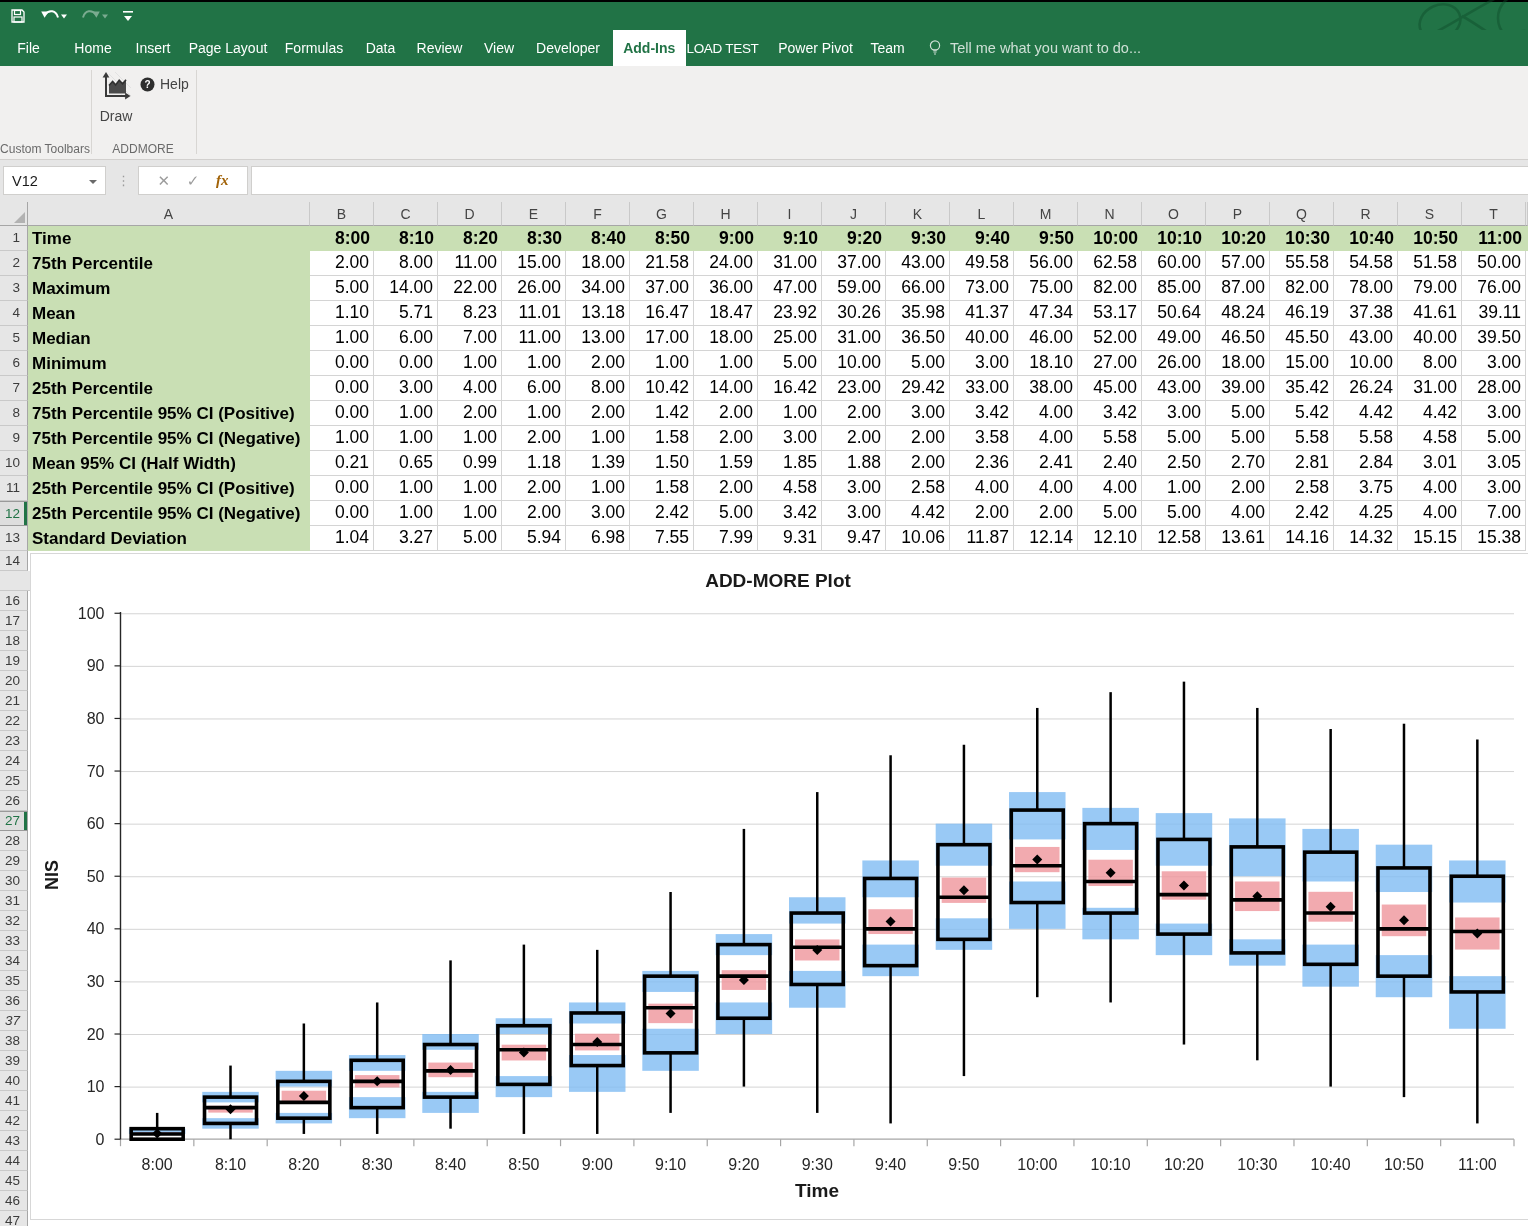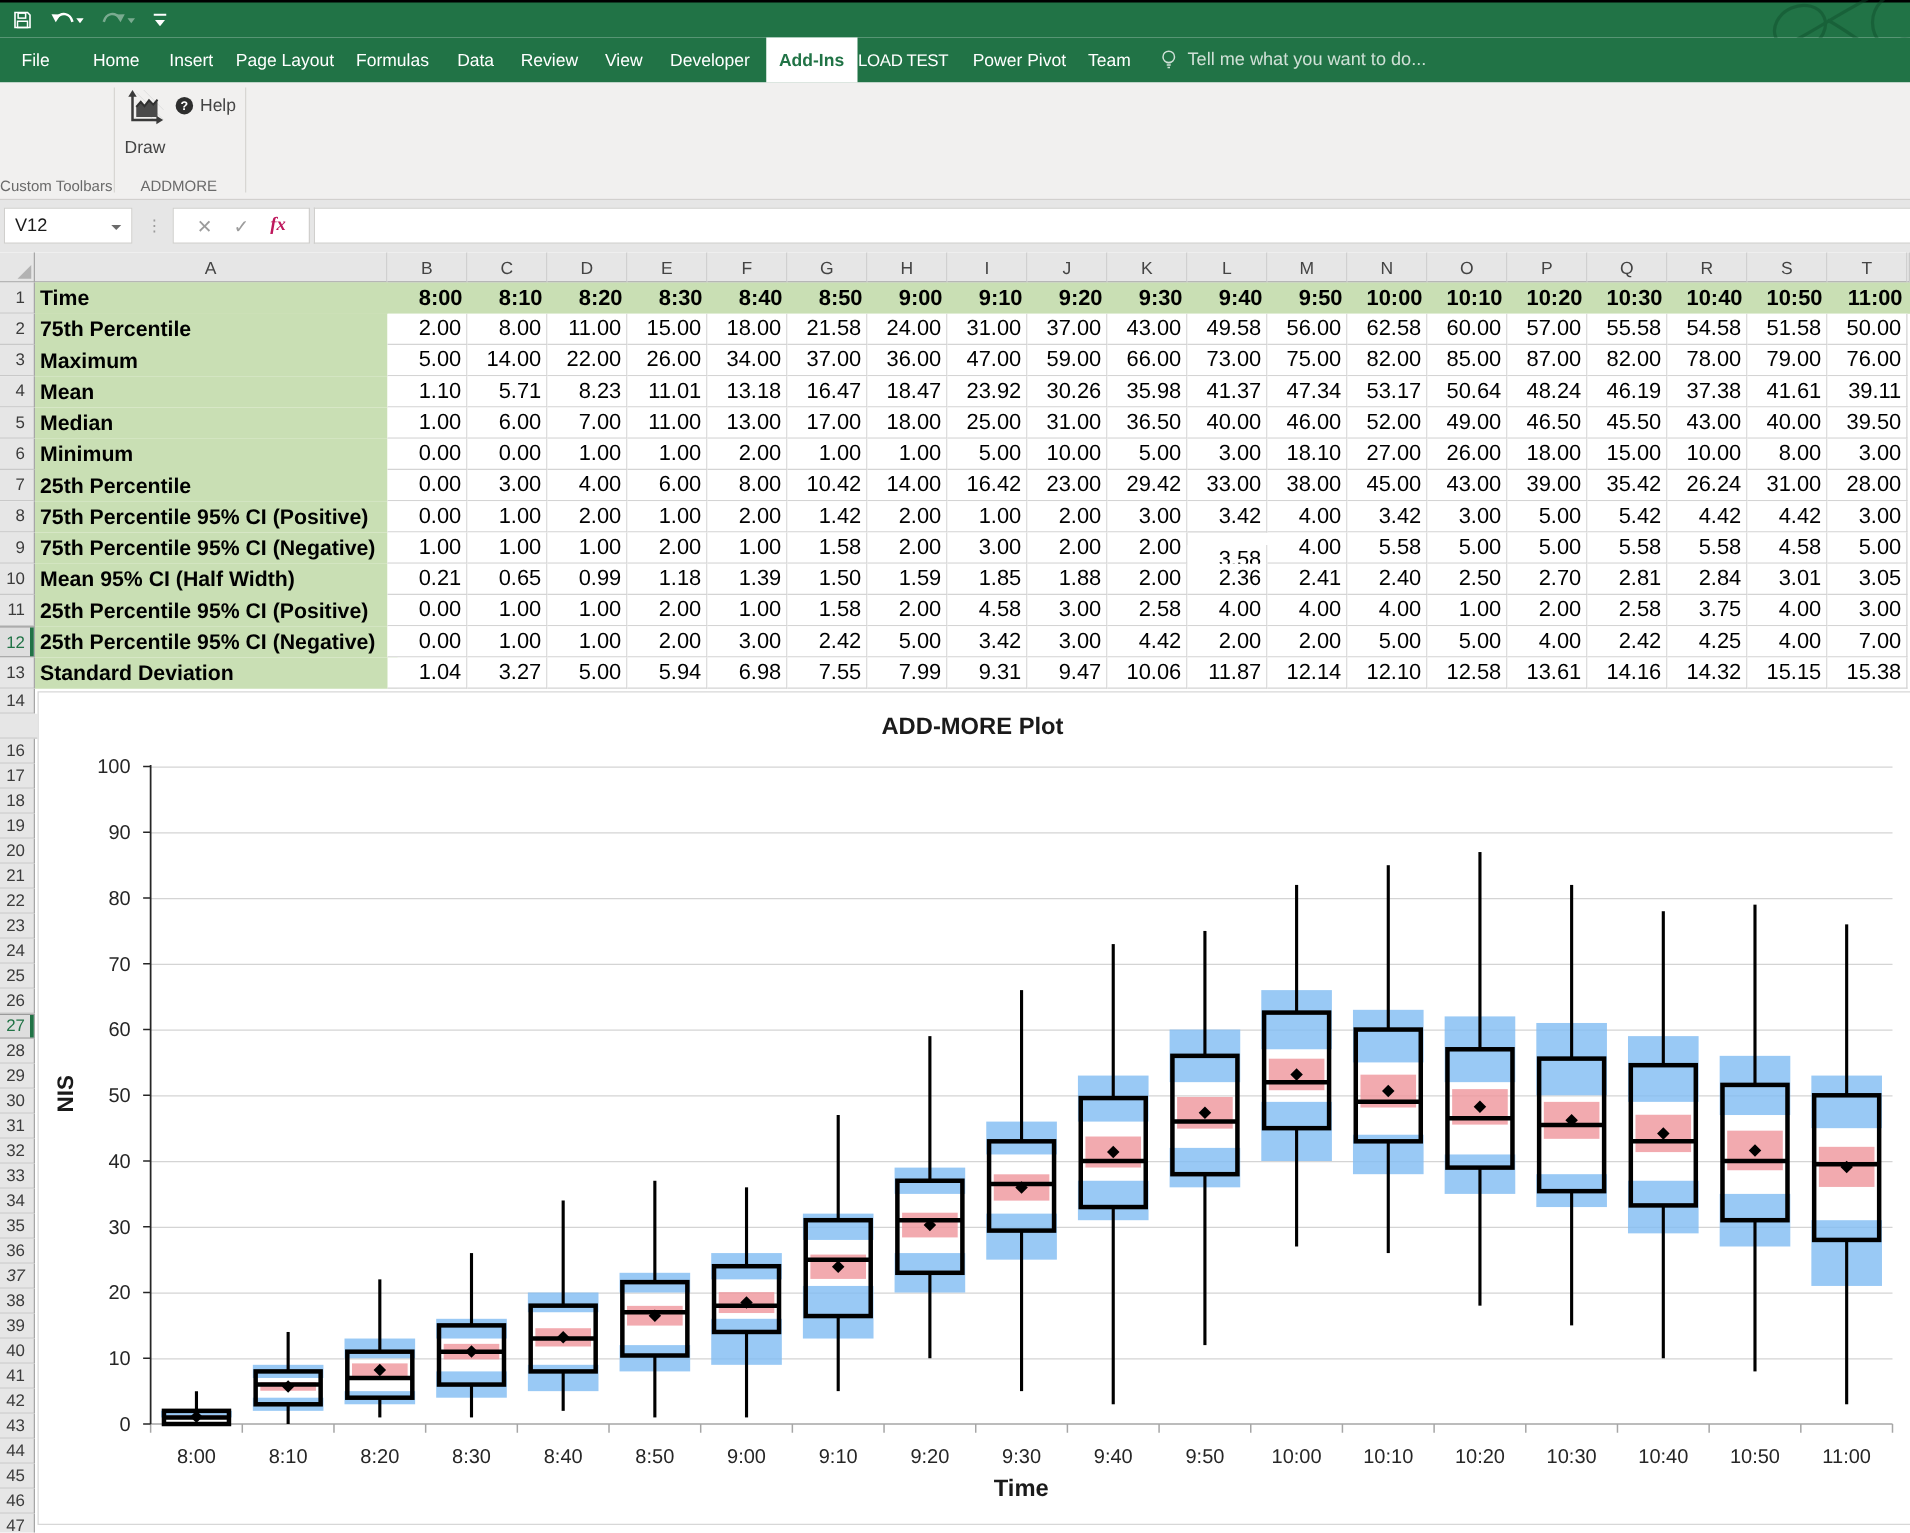--- a/index.html
+++ b/index.html
@@ -35,21 +35,21 @@
   
   #formulabar { left:0; top:160px; width:1528px; height:42px; background:#e6e6e6; }
   #name-box { position:absolute; left:3px; top:6px; width:103px; height:29px; background:#fff; border:1px solid #d0cfcd; }
   #name-box-text { position:absolute; left:8px; top:0; line-height:28px; font-size:14.5px; color:#1a1a1a; }
   #name-caret { position:absolute; right:8px; top:13px; width:0; height:0; border-left:4.5px solid transparent; border-right:4.5px solid transparent; border-top:4.5px solid #6a6a6a; }
   #fb-dots { position:absolute; left:117px; top:6px; height:29px; line-height:29px; color:#9a9a9a; font-size:13px; }
   #fx-box { position:absolute; left:138px; top:6px; width:110px; height:29px; background:#fff; border:1px solid #d0cfcd;
             display:flex; align-items:center; justify-content:space-around; padding:0 10px; }
   #cancel-x { color:#9c9c9c; font-size:15px; }
   #enter-check { color:#9c9c9c; font-size:15px; }
-  #fx-glyph { color:#be185d; font-size:15px; font-style:italic; font-family:"Liberation Serif", serif; font-weight:700; }
+  #fx-glyph { color:#a16207; font-size:15px; font-style:italic; font-family:"Liberation Serif", serif; font-weight:700; }
   #formula-input { position:absolute; left:251px; top:6px; width:1277px; height:29px; background:#fff; border:1px solid #d0cfcd; border-right:none; font-size:14.5px; line-height:27px; padding:0 6px; color:#1a1a1a; }
 
   
   #grid { left:0; top:202px; width:1528px; height:1024px; background:#fff; }
   #corner-cell { position:absolute; left:0; top:0; width:28px; height:24px; background:#e6e6e6; border-right:1px solid #a6a6a6; border-bottom:1px solid #a6a6a6; }
   #corner-tri { position:absolute; right:2px; bottom:2px; width:0; height:0; border-left:11px solid transparent; border-bottom:11px solid #b2b2b2; }
   .col-hdr { position:absolute; top:0; height:24px; background:#e6e6e6; border-right:1px solid #c9c9c9; border-bottom:1px solid #a6a6a6;
              text-align:center; line-height:24px; font-size:14px; color:#444; }
   .row-hdr { position:absolute; left:0; width:28px; background:#e6e6e6; border-bottom:1px solid #c9c9c9; border-right:1px solid #a6a6a6;
              text-align:right; padding-right:7px; font-size:13.5px; color:#3c3c3c; }
@@ -423,21 +423,21 @@
       <div class="cell num" style="left: 310px; top: 224px; width: 64px; height: 25px;">1.00</div>
       <div class="cell num" style="left: 374px; top: 224px; width: 64px; height: 25px;">1.00</div>
       <div class="cell num" style="left: 438px; top: 224px; width: 64px; height: 25px;">1.00</div>
       <div class="cell num" style="left: 502px; top: 224px; width: 64px; height: 25px;">2.00</div>
       <div class="cell num" style="left: 566px; top: 224px; width: 64px; height: 25px;">1.00</div>
       <div class="cell num" style="left: 630px; top: 224px; width: 64px; height: 25px;">1.58</div>
       <div class="cell num" style="left: 694px; top: 224px; width: 64px; height: 25px;">2.00</div>
       <div class="cell num" style="left: 758px; top: 224px; width: 64px; height: 25px;">3.00</div>
       <div class="cell num" style="left: 822px; top: 224px; width: 64px; height: 25px;">2.00</div>
       <div class="cell num" style="left: 886px; top: 224px; width: 64px; height: 25px;">2.00</div>
-      <div class="cell num" style="left: 950px; top: 234px; width: 64px; height: 25px;">3.58</div>
+      <div class="cell num" style="left: 950px; top: 224px; width: 64px; height: 25px;">3.58</div>
       <div class="cell num" style="left: 1014px; top: 224px; width: 64px; height: 25px;">4.00</div>
       <div class="cell num" style="left: 1078px; top: 224px; width: 64px; height: 25px;">5.58</div>
       <div class="cell num" style="left: 1142px; top: 224px; width: 64px; height: 25px;">5.00</div>
       <div class="cell num" style="left: 1206px; top: 224px; width: 64px; height: 25px;">5.00</div>
       <div class="cell num" style="left: 1270px; top: 224px; width: 64px; height: 25px;">5.58</div>
       <div class="cell num" style="left: 1334px; top: 224px; width: 64px; height: 25px;">5.58</div>
       <div class="cell num" style="left: 1398px; top: 224px; width: 64px; height: 25px;">4.58</div>
       <div class="cell num" style="left: 1462px; top: 224px; width: 64px; height: 25px;">5.00</div>
       <div class="cell green bold label" style="left: 28px; top: 249px; width: 282px; height: 25px;">Mean 95% CI (Half Width)</div>
       <div class="cell num" style="left: 310px; top: 249px; width: 64px; height: 25px;">0.21</div>

